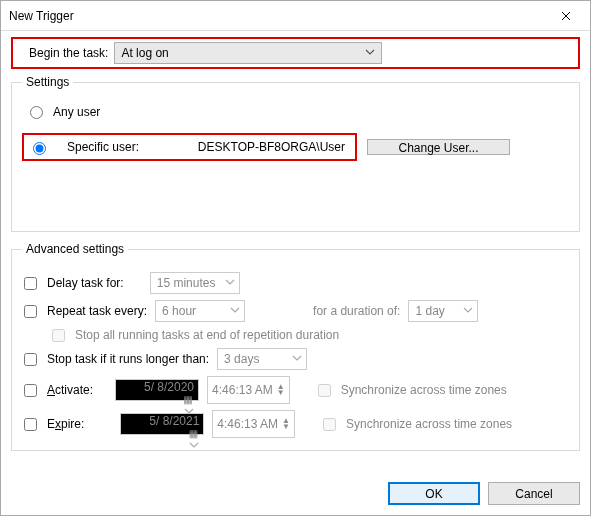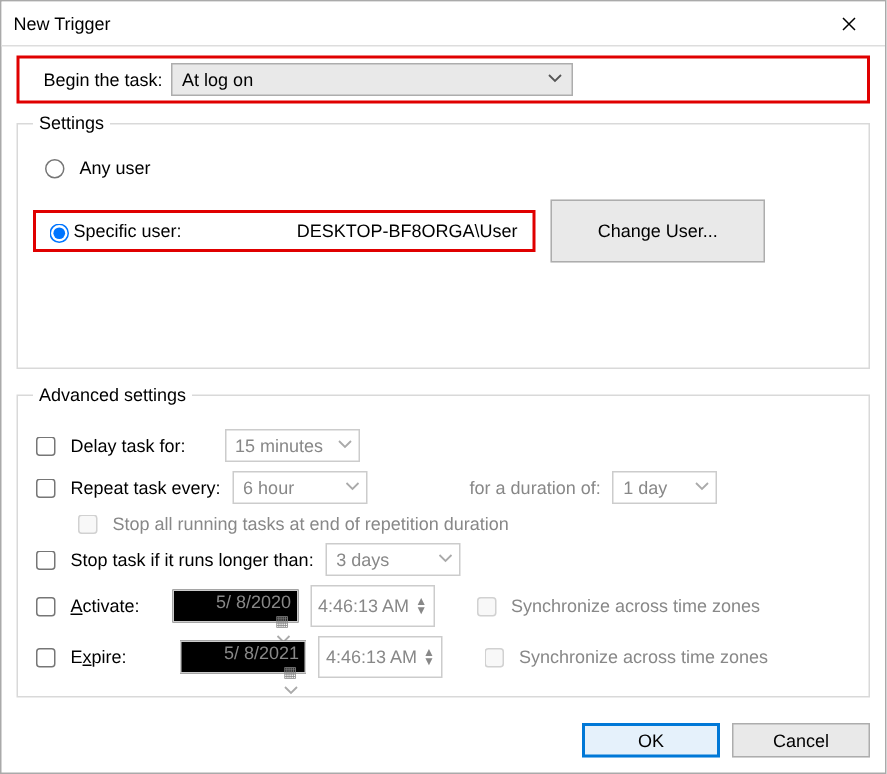--- a/index.html
+++ b/index.html
@@ -70,26 +70,26 @@
     align-items: flex-end;
     gap: 6px;
     margin: 6px 0;
   }
   .radio-row input { margin: 0 4px 0 8px; }
   .specific-row {
     border: 2px solid #e00000;
     padding: 4px 4px;
     display: flex;
     align-items: center;
-    gap: 0;
+    gap: 18px;
     width: 335px;
   }
   .specific-user-text { margin-left: auto; padding-right: 6px; }
   .change-user-btn {
-    height: 42px;
+    height: 16px;
     width: 143px;
     border: 1px solid #adadad;
     background: #e9e9e9;
     cursor: pointer;
     font-family: inherit;
     font-size: 12px;
   }
   .user-line {
     display: flex;
     align-items: center;

